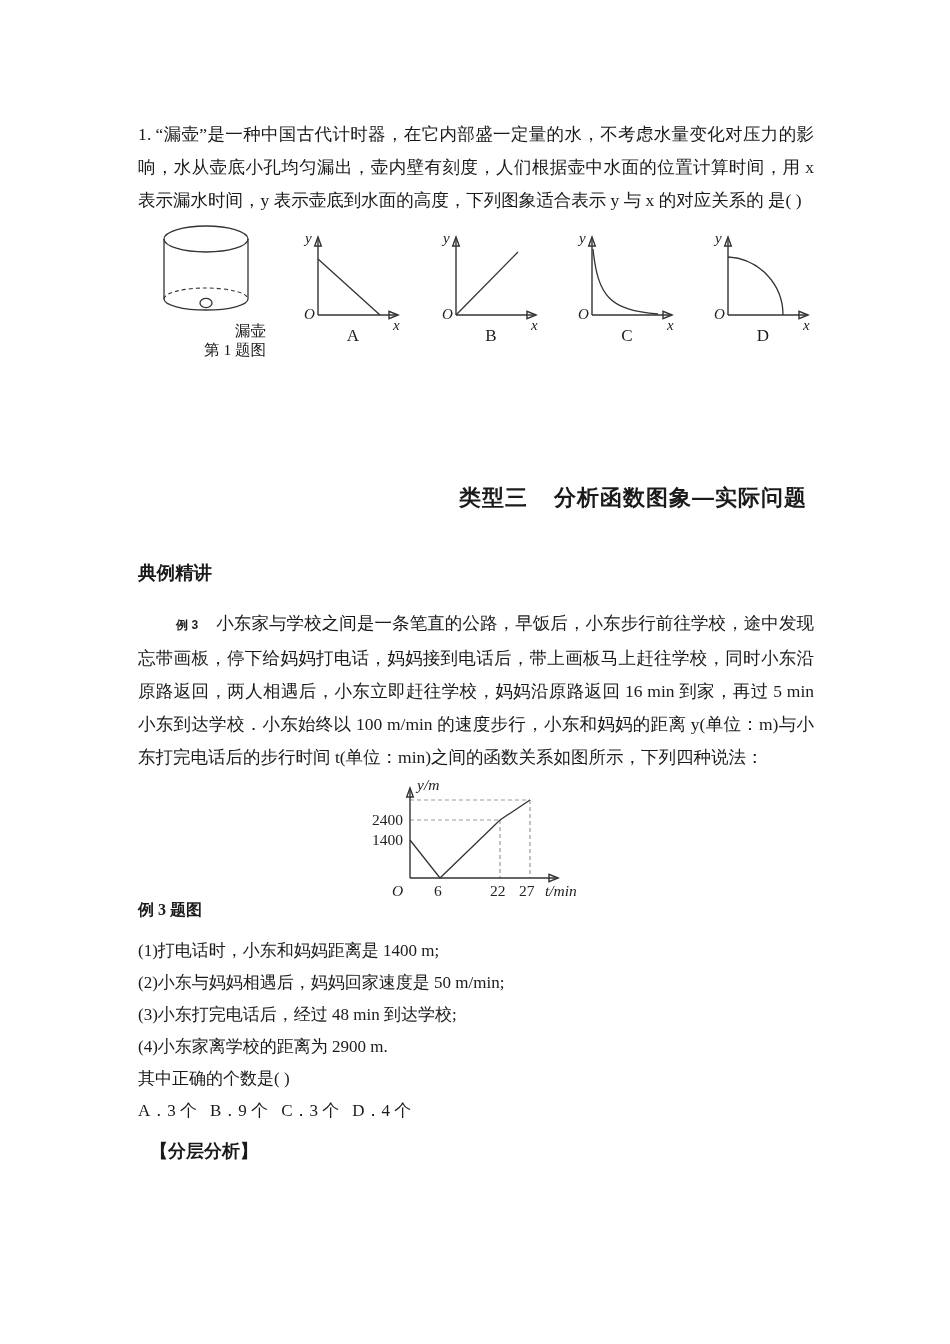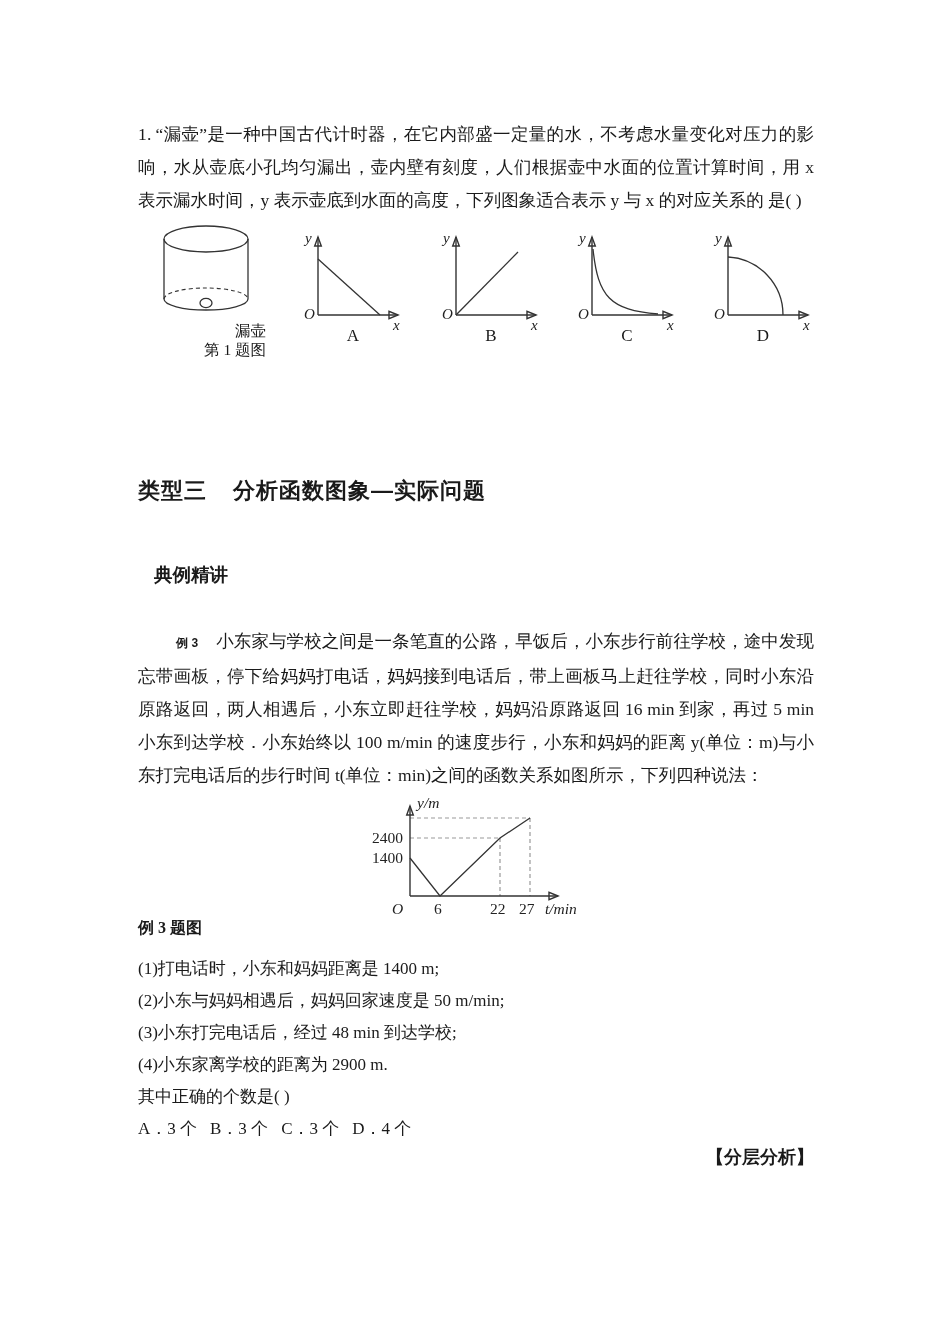--- a/index.html
+++ b/index.html
@@ -61,34 +61,34 @@
   }
   .graph-label {
     text-align: center;
     font-size: 17px;
     font-family: "Liberation Serif", serif;
     margin-top: 3px;
   }
 
   
   .section-title {
-    text-align: left;
+    text-align: right;
     font-size: 22px;
     font-weight: bold;
     font-family: "Liberation Sans", sans-serif;
     letter-spacing: 1px;
-    margin: 0;
+    margin: 7px;
   }
   .section-title .gap { display: inline-block; width: 26px; }
 
   .sub-title {
     font-size: 18.5px;
     font-weight: bold;
     font-family: "Liberation Sans", sans-serif;
-    margin: 16px;
+    margin: 0;
   }
 
   
   .ex-label {
     font-weight: bold;
     font-family: "Liberation Sans", sans-serif;
     font-size: 12px;
     margin-left: 38px;
   }
 
@@ -107,22 +107,21 @@
     font-size: 17px;
     line-height: 32px;
     margin: 0;
   }
   .choices { font-size: 17px; line-height: 32px; margin: 0; }
   .choices .ch { margin-right: 13px; }
   .analysis {
     font-size: 18px;
     font-weight: bold;
     font-family: "Liberation Sans", sans-serif;
-    margin: 0;
-    text-align: right;
+    margin: 12px;
   }
 
   svg { display: block; overflow: visible; }
   .axis { stroke: #333; stroke-width: 1.4; fill: none; }
   .curve { stroke: #333; stroke-width: 1.3; fill: none; }
   .dashline { stroke: #999; stroke-width: 1.2; fill: none; stroke-dasharray: 4 3; }
   .cyl { stroke: #333; stroke-width: 1.3; fill: none; }
   .cyl-dash { stroke: #333; stroke-width: 1.1; fill: none; stroke-dasharray: 4 3; }
   .axtxt {
     font-family: "Liberation Serif", serif;
@@ -266,18 +265,18 @@
 
     <div class="chart-caption">例 3 题图</div>
 
     <div style="height:14px;"></div>
     <p class="stmt">(1)打电话时，小东和妈妈距离是 1400 m;</p>
     <p class="stmt">(2)小东与妈妈相遇后，妈妈回家速度是 50 m/min;</p>
     <p class="stmt">(3)小东打完电话后，经过 48 min 到达学校;</p>
     <p class="stmt">(4)小东家离学校的距离为 2900 m.</p>
     <p class="stmt">其中正确的个数是(      )</p>
     <p class="choices">
-      <span class="ch">A．3 个</span><span class="ch">B．3 个</span><span class="ch">C．3 个</span><span class="ch">D．4 个</span>
+      <span class="ch">A．3 个</span><span class="ch">B．9 个</span><span class="ch">C．3 个</span><span class="ch">D．4 个</span>
     </p>
     <p class="analysis">【分层分析】</p>
 
   </div>
 </div>
 
 </body></html>

